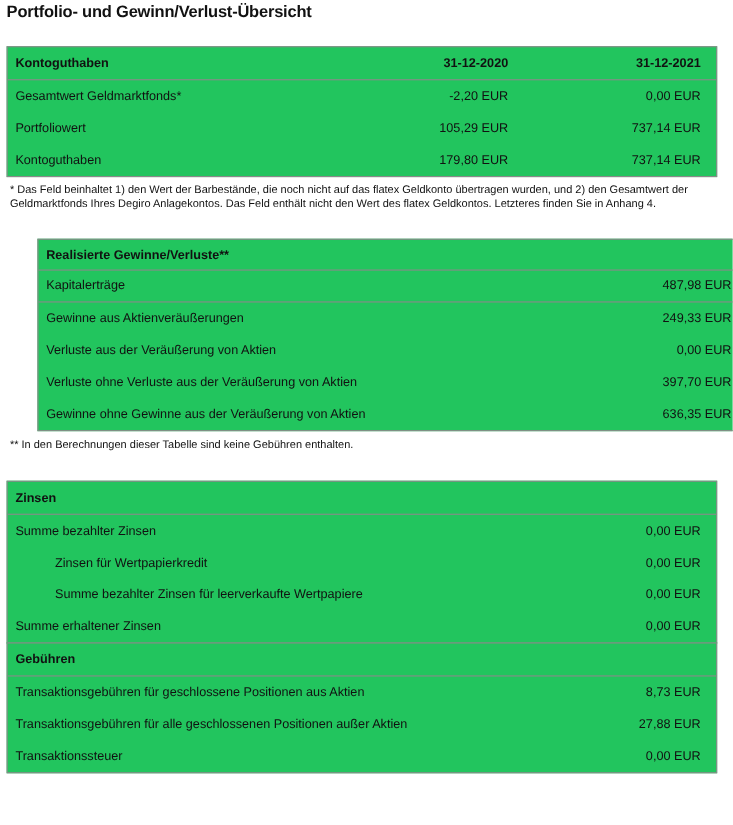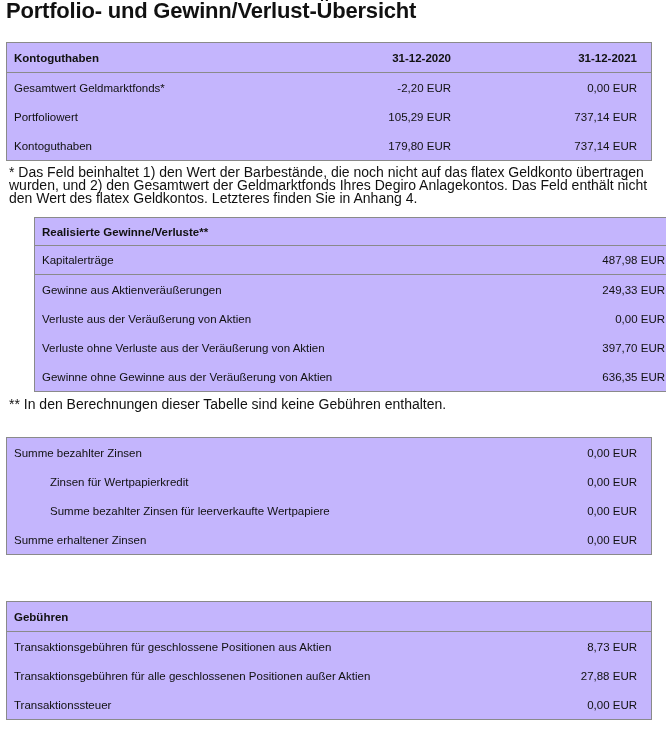--- a/index.html
+++ b/index.html
@@ -13,34 +13,34 @@
       position: relative;
       overflow: hidden;
       font-family: "Liberation Sans", sans-serif;
       color: #111111;
       font-size: 11.5px;
     }
     .title {
       position: absolute;
       left: 6px;
       top: 0px;
-      font-size: 22px;
+      font-size: 15px;
       font-weight: bold;
       letter-spacing: -0.2px;
       color: #111;
       margin: 0;
       line-height: 22px;
     }
     .tbl {
       position: absolute;
       left: 6px;
       width: 646px;
       border: 1.5px solid #8a8a8a;
       box-sizing: border-box;
-      background: #c4b5fd;
+      background: #22c55e;
     }
     .row {
       display: flex;
       align-items: center;
       height: 29px;
       padding: 0 14px 0 7px;
       box-sizing: border-box;
       position: relative;
     }
     .row.head {
@@ -57,34 +57,34 @@
     }
     .row .label.indent {
       padding-left: 36px;
     }
     .row .val {
       text-align: right;
       white-space: nowrap;
     }
     .row .c1 {
       position: absolute;
-      right: 200px;
+      right: 189px;
       text-align: left;
     }
     .row .c2 {
       position: absolute;
       right: 14px;
       text-align: right;
       margin-left: 36px;
     }
     .note {
       position: absolute;
       left: 9px;
       width: 640px;
-      font-size: 14px;
+      font-size: 10px;
       line-height: 13px;
       color: #111;
     }
     b.inline-bold { font-weight: normal; }
   </style>
 </head>
 <body>
 
 <h1 class="title">Portfolio- und Gewinn/Verlust-Übersicht</h1>
 
@@ -135,39 +135,42 @@
   </div>
   <div class="row">
     <span class="label">Gewinne ohne Gewinne aus der Veräußerung von Aktien</span>
     <span class="val">636,35 EUR</span>
   </div>
 </div>
 
 <div class="note" style="top:398px;">** In den Berechnungen dieser Tabelle sind keine Gebühren enthalten.</div>
 
 <div class="tbl" style="top:437px;">
+  <div class="row head">
+    <span class="label">Zinsen</span>
+  </div>
   <div class="row">
     <span class="label">Summe bezahlter Zinsen</span>
     <span class="val">0,00 EUR</span>
   </div>
   <div class="row">
     <span class="label indent">Zinsen für Wertpapierkredit</span>
     <span class="val">0,00 EUR</span>
   </div>
   <div class="row">
     <span class="label indent">Summe bezahlter Zinsen für leerverkaufte Wertpapiere</span>
     <span class="val">0,00 EUR</span>
   </div>
   <div class="row">
     <span class="label">Summe erhaltener Zinsen</span>
     <span class="val">0,00 EUR</span>
   </div>
 </div>
 
-<div class="tbl" style="top:601px;">
+<div class="tbl" style="top:584px;">
   <div class="row head">
     <span class="label">Gebühren</span>
   </div>
   <div class="row">
     <span class="label">Transaktionsgebühren für geschlossene Positionen aus Aktien</span>
     <span class="val">8,73 EUR</span>
   </div>
   <div class="row">
     <span class="label">Transaktionsgebühren für alle geschlossenen Positionen außer Aktien</span>
     <span class="val">27,88 EUR</span>

